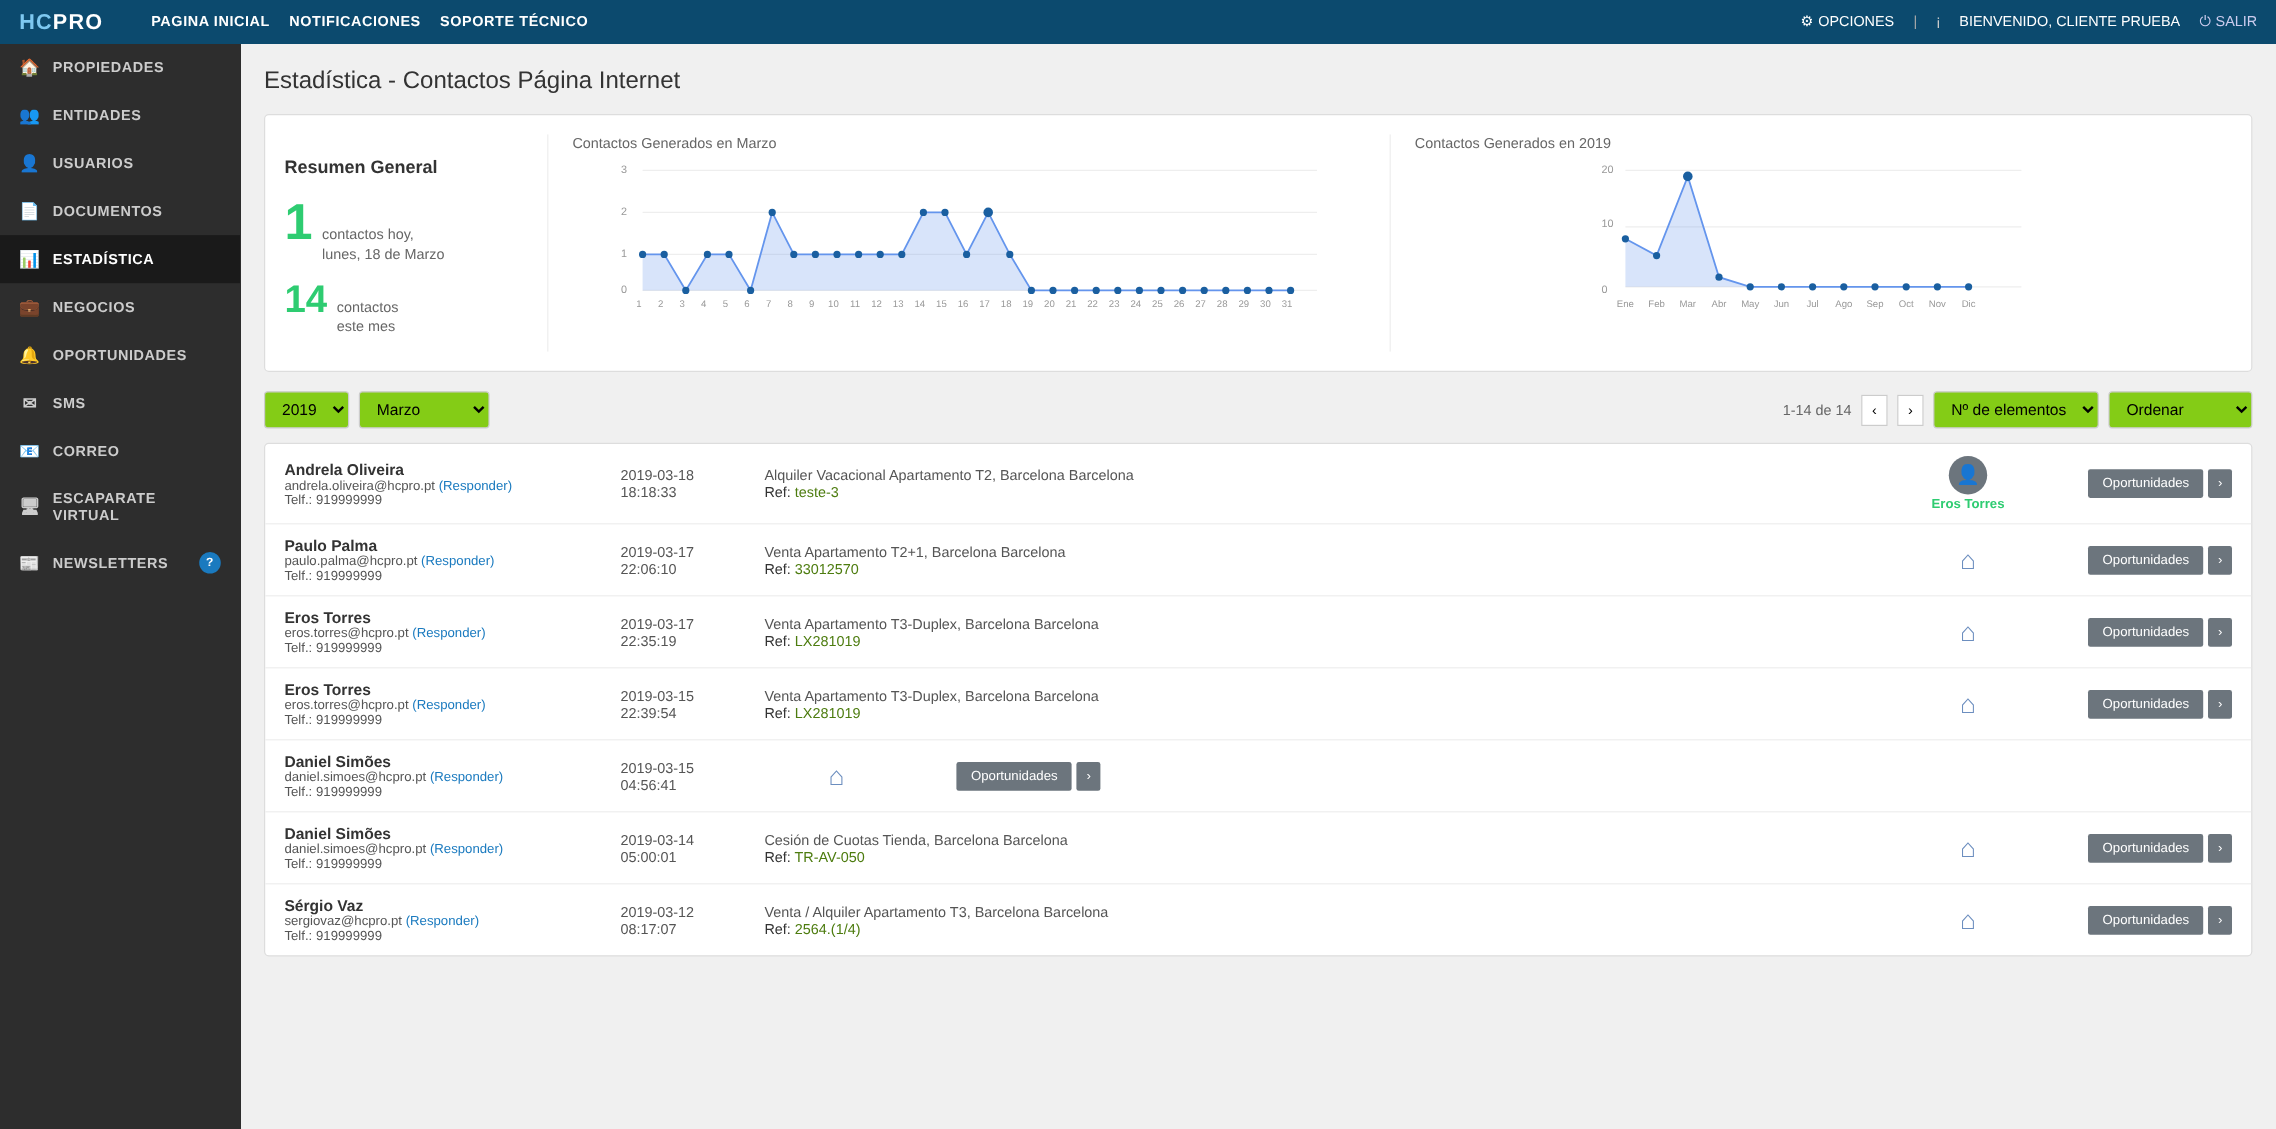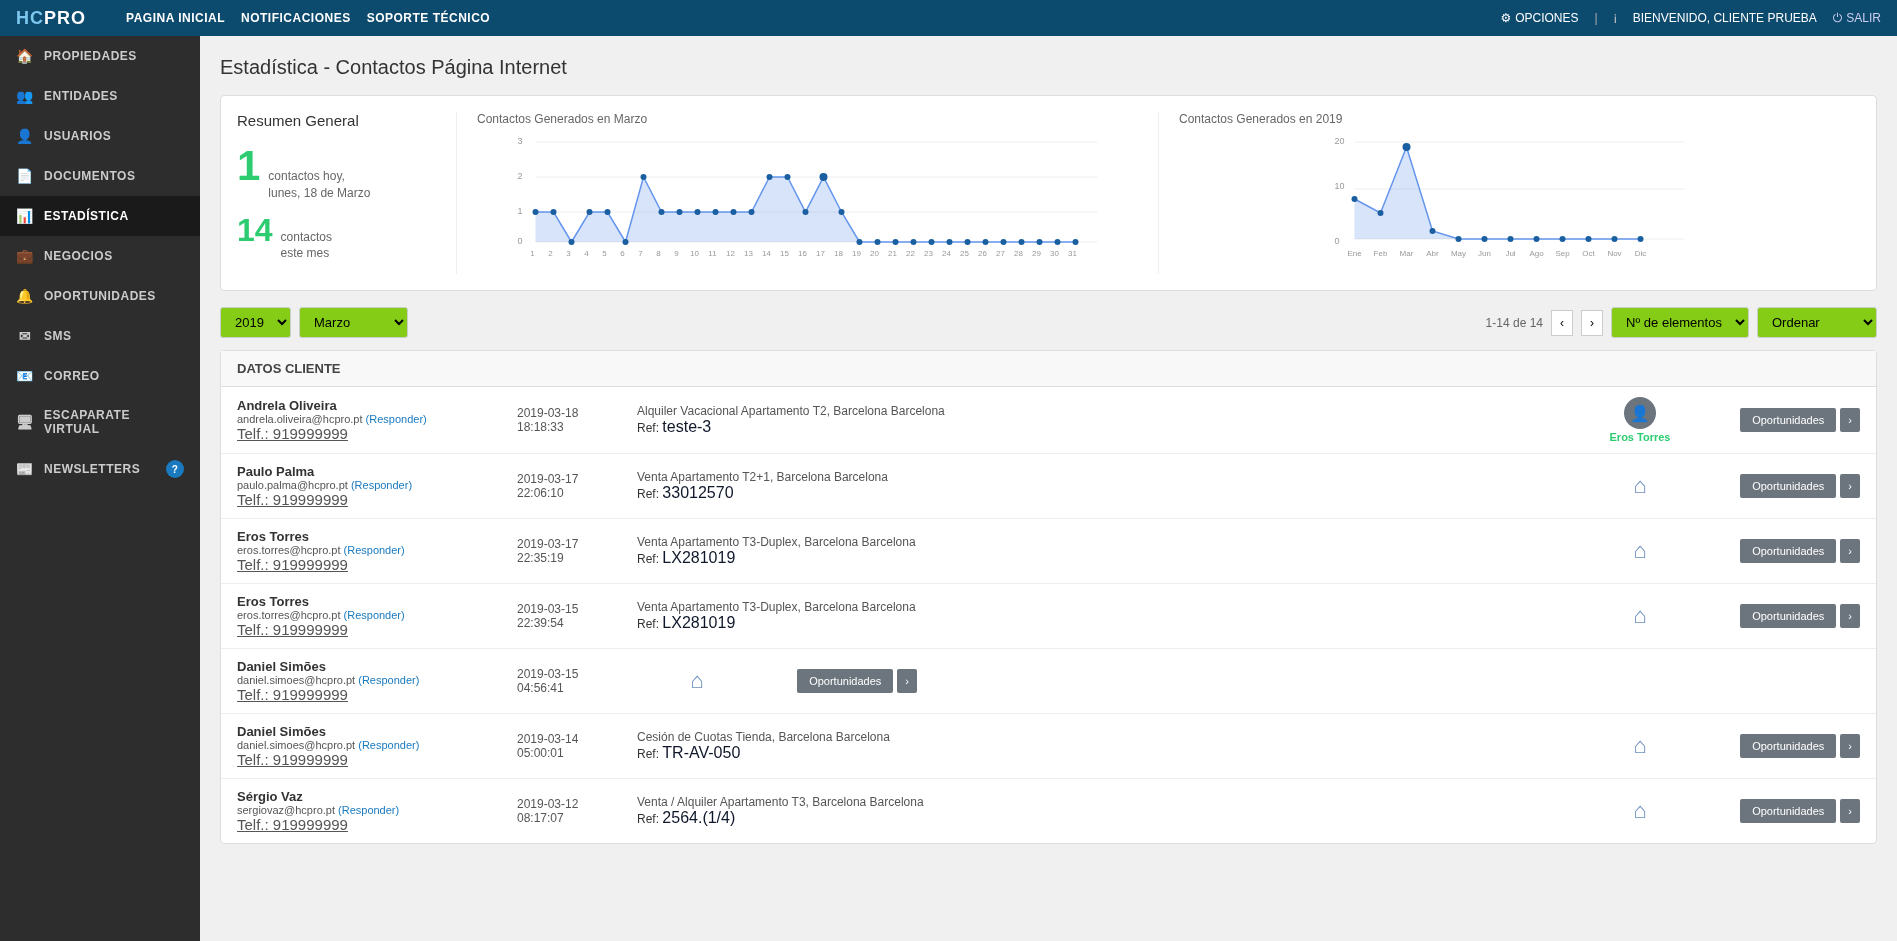--- a/index.html
+++ b/index.html
@@ -100,23 +100,24 @@
       display: flex;
       gap: 0;
     }
     .summary-left {
       width: 220px;
       padding-right: 20px;
       border-right: 1px solid #eee;
     }
     .summary-left .section-title {
       font-size: 15px;
-      font-weight: normal;
+      font-weight: bold;
       margin-bottom: 16px;
       color: #333;
+      margin-top: 19px;
     }
     .stat-block { margin-bottom: 12px; display: flex; align-items: baseline; gap: 8px; }
     .stat-number { color: #2ecc71; font-size: 42px; font-weight: bold; line-height: 1; }
     .stat-number.small { font-size: 32px; }
     .stat-label { color: #666; font-size: 12px; line-height: 1.4; }
 
     
     .chart-area {
       flex: 1;
       padding: 0 20px;
@@ -176,24 +177,24 @@
 
     .col-client { width: 280px; }
     .col-date { width: 120px; color: #555; font-size: 12px; }
     .col-info { flex: 1; font-size: 12px; }
     .col-agent { width: 120px; text-align: center; }
     .col-actions { width: 160px; display: flex; align-items: center; justify-content: flex-end; gap: 4px; }
 
     .client-name { font-weight: bold; font-size: 13px; color: #333; }
     .client-email { font-size: 11px; color: #555; }
     .client-email a { color: #1a7abf; text-decoration: none; }
-    .client-tel { font-size: 15px; color: #555; text-decoration: underline; }
+    .client-tel { font-size: 11px; color: #555; }
 
     .property-type { font-size: 12px; color: #555; }
-    .property-ref a { color: #0f172a; text-decoration: none; font-size: 16px; text-align: center; }
+    .property-ref a { color: #4d7c0f; text-decoration: none; font-size: 12px; text-align: center; }
 
     .agent-name { color: #2ecc71; font-size: 11px; font-weight: bold; margin-top: 2px; }
 
     .agent-icon {
       width: 32px;
       height: 32px;
       background: #6c757d;
       border-radius: 50%;
       display: flex;
       align-items: center;
@@ -491,21 +492,20 @@
         <option>10</option>
         <option>25</option>
         <option>50</option>
       </select>
       <select style="min-width:120px;">
         <option>Ordenar</option>
       </select>
     </div>
 
     <div class="data-section">
-      <div class="data-header">DATOS CLIENTE</div>
 
       <div class="data-row">
         <div class="col-client">
           <div class="client-name">Andrela Oliveira</div>
           <div class="client-email">andrela.oliveira@hcpro.pt <a>(Responder)</a></div>
           <div class="client-tel">Telf.: 919999999</div>
         </div>
         <div class="col-date">
           <div>2019-03-18</div>
           <div>18:18:33</div>

